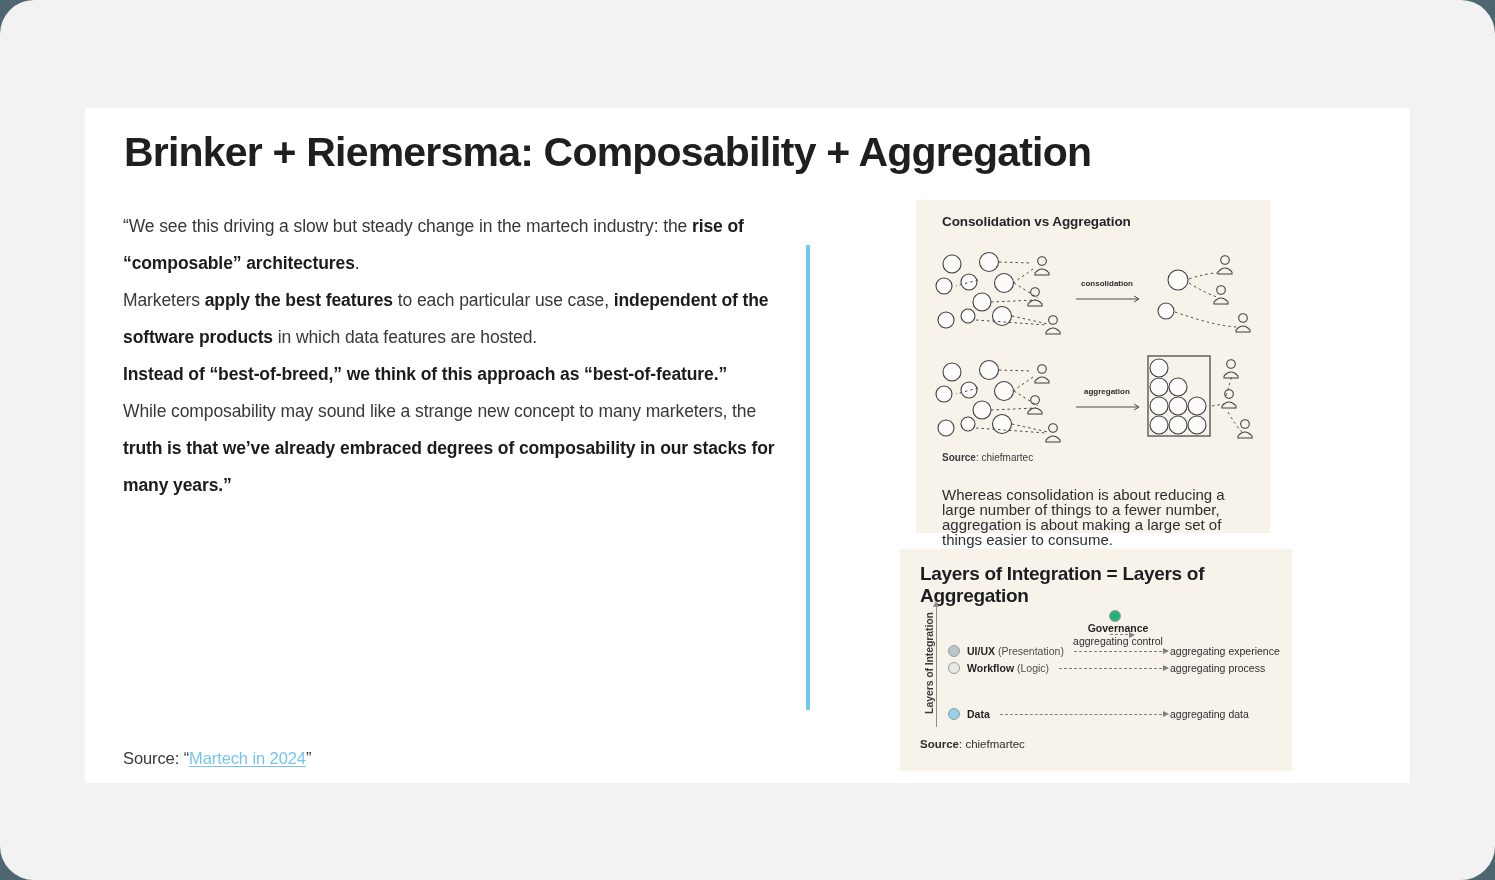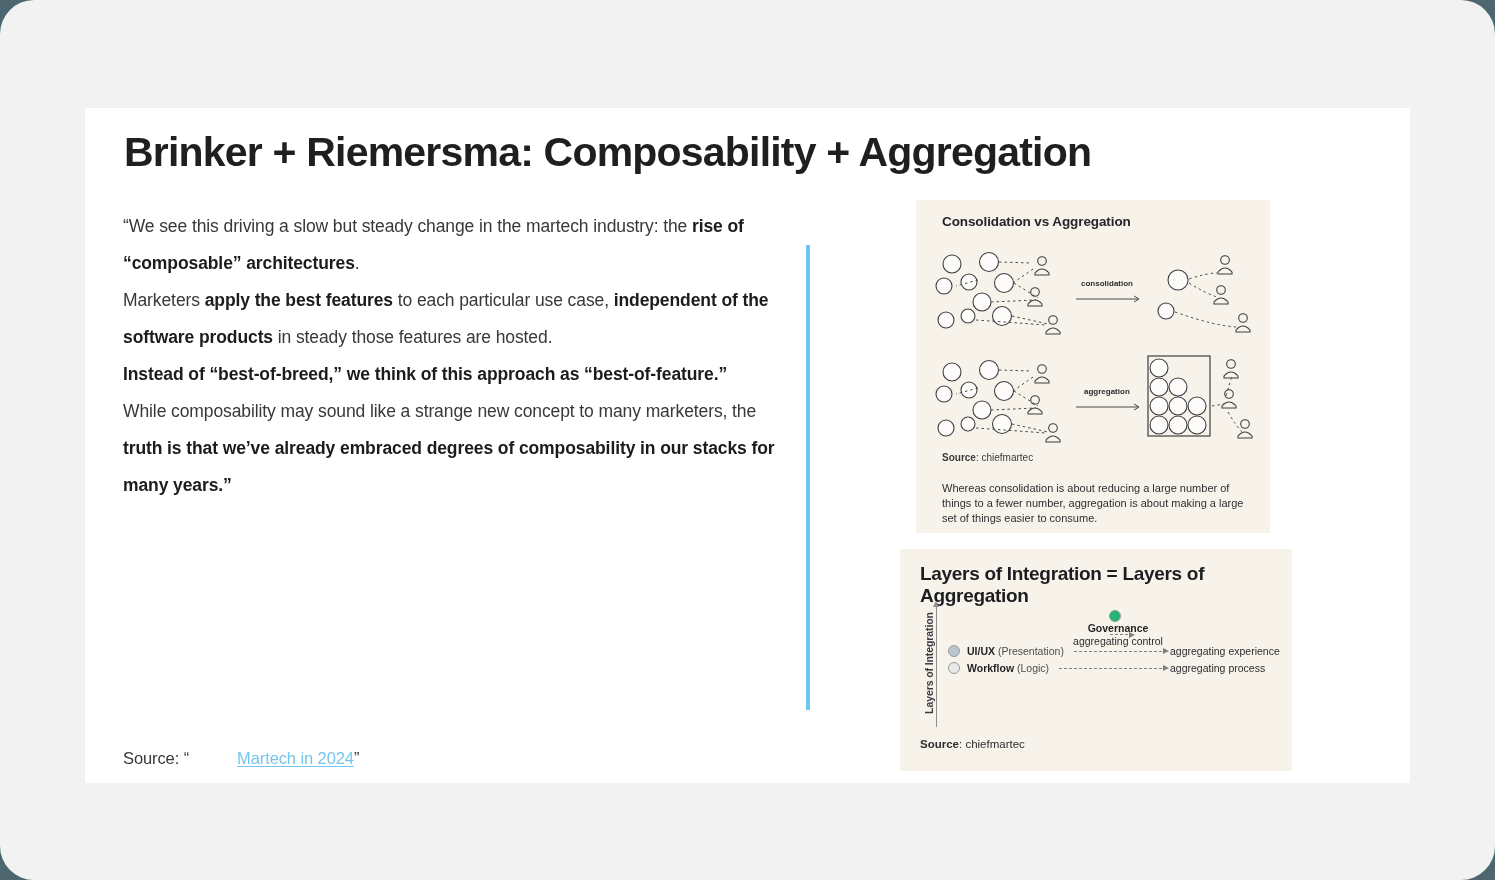--- a/index.html
+++ b/index.html
@@ -78,21 +78,20 @@
     font-size: 16.5px;
     line-height: 24px;
     color: #36383a;
     letter-spacing: -0.1px;
   }
 
   #source-link {
     color: #76c5ee;
     text-decoration: underline;
     text-underline-offset: 2px;
-    margin-left: 48px;
   }
 
   
   #divider-rule {
     position: absolute;
     left: 721px;
     top: 137px;
     width: 4px;
     height: 465px;
     background: #6ec8f2;
@@ -124,23 +123,23 @@
   #fig1-source {
     position: absolute;
     left: 26px; top: 252px;
     font-size: 10px;
     color: #3a3b3e;
   }
   #fig1-source b { font-weight: 700; }
 
   #fig1-caption {
     position: absolute;
-    left: 26px; top: 281px;
+    left: 26px; top: 287px;
     width: 312px;
-    font-size: 11px;
+    font-size: 15px;
     line-height: 15px;
     color: #2d2e31;
   }
 
   #figure-two {
     position: absolute;
     left: 815px;
     top: 441px;
     width: 392px;
     height: 222px;
@@ -259,21 +258,21 @@
 
 <div id="page-wrap" style="background: rgb(77, 102, 112); text-decoration: underline;">
   <div id="backdrop" style="background: rgb(242, 242, 242);"></div>
 
   <div id="slide-card" style="background: rgb(255, 255, 255);">
 
     <h1 id="slide-title">Brinker + Riemersma: Composability + Aggregation</h1>
 
     <div id="quote-column">
         <div class="quote-para"><span>“We see this driving a slow but steady change in the martech industry: the </span><b>rise of “composable” architectures</b><span>.</span></div>
-        <div class="quote-para"><span>Marketers </span><b>apply the best features</b><span> to each particular use case, </span><b>independent of the software products</b><span> in steady those features are hosted.</span></div>
+        <div class="quote-para"><span>Marketers </span><b>apply the best features</b><span> to each particular use case, </span><b>independent of the software products</b><span> in which data features are hosted.</span></div>
         <div class="quote-para all-bold"><b>Instead of “best-of-breed,” we think of this approach as “best-of-feature.”</b></div>
         <div class="quote-para"><span>While composability may sound like a strange new concept to many marketers, the </span><b>truth is that we’ve already embraced degrees of composability in our stacks for many years.”</b></div>
       </div>
 
     <div id="divider-rule" style="background: rgb(110, 200, 242);"></div>
 
     <div id="source-line">
       <span>Source: “</span><a id="source-link" href="#" style="color: rgb(118, 197, 238);">Martech in 2024</a><span>”</span>
     </div>
 
@@ -424,18 +423,24 @@
         <span class="fig2-right">aggregating experience</span>
       </div>
 
       <div class="fig2-row" id="fig2-row-2">
         <span class="fig2-dot" style="background: rgb(232, 232, 230);"></span>
         <span class="fig2-label"><b>Workflow</b><span class="light"> (Logic)</span></span>
         <span class="fig2-dashes"></span>
         <span class="fig2-right">aggregating process</span>
       </div>
 
+      <div class="fig2-row" id="fig2-row-3">
+        <span class="fig2-dot" style="background: rgb(146, 210, 239);"></span>
+        <span class="fig2-label"><b>Data</b><span class="light"></span></span>
+        <span class="fig2-dashes"></span>
+        <span class="fig2-right">aggregating data</span>
+      </div>
 
       <div id="fig2-source"><b>Source</b><span>: chiefmartec</span></div>
     </div>
 
   </div>
 </div>
 
 </body></html>

